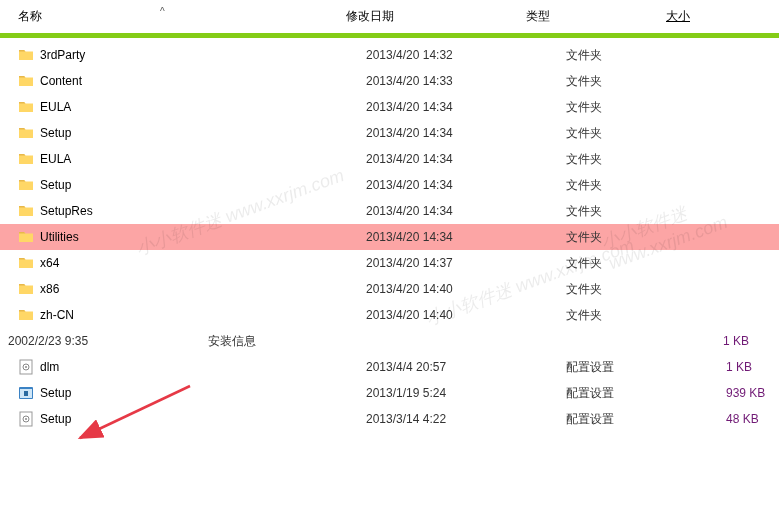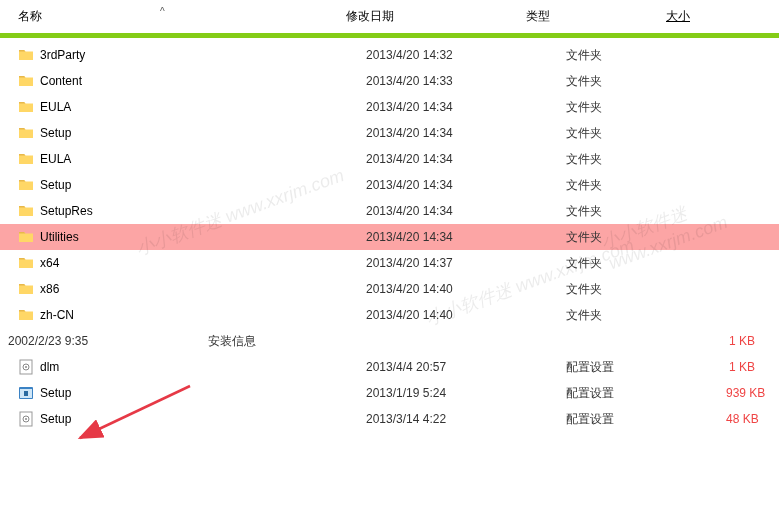--- a/index.html
+++ b/index.html
@@ -11,21 +11,21 @@
     .col-type { width: 140px; }
     .col-size { flex: 1; text-decoration: underline; }
     .sort-arrow { position: absolute; left: 160px; top: -2px; font-size: 10px; color: #555; }
     .file-list { padding-top: 4px; }
     .row { display: flex; align-items: center; height: 26px; padding: 0; gap: 20px; }
     .row.highlighted { background: #fca5a5; }
     .cell { padding: 0 8px; white-space: nowrap; overflow: hidden; }
     .cell-name { width: 338px; display: flex; align-items: center; gap: 6px; padding-left: 18px; }
     .cell-date { width: 180px; color: #333; }
     .cell-type { width: 140px; color: #333; }
-    .cell-size { flex: 1; text-align: right; padding-right: 24px; color: #ef4444; }
+    .cell-size { flex: 1; text-align: right; padding-right: 30px; color: #701a75; }
     .icon { width: 16px; height: 16px; display: inline-flex; align-items: center; justify-content: center; flex-shrink: 0; }
     .folder-icon svg { width: 16px; height: 16px; }
     .file-icon svg { width: 16px; height: 16px; }
     .arrow-annotation { position: absolute; left: 70px; top: 380px; pointer-events: none; z-index: 10; }
     .watermark { position: absolute; color: rgba(0,0,0,0.08); font-size: 18px; transform: rotate(-20deg); pointer-events: none; font-style: italic; }
   </style>
 </head>
 <body>
 
 <div class="header">

